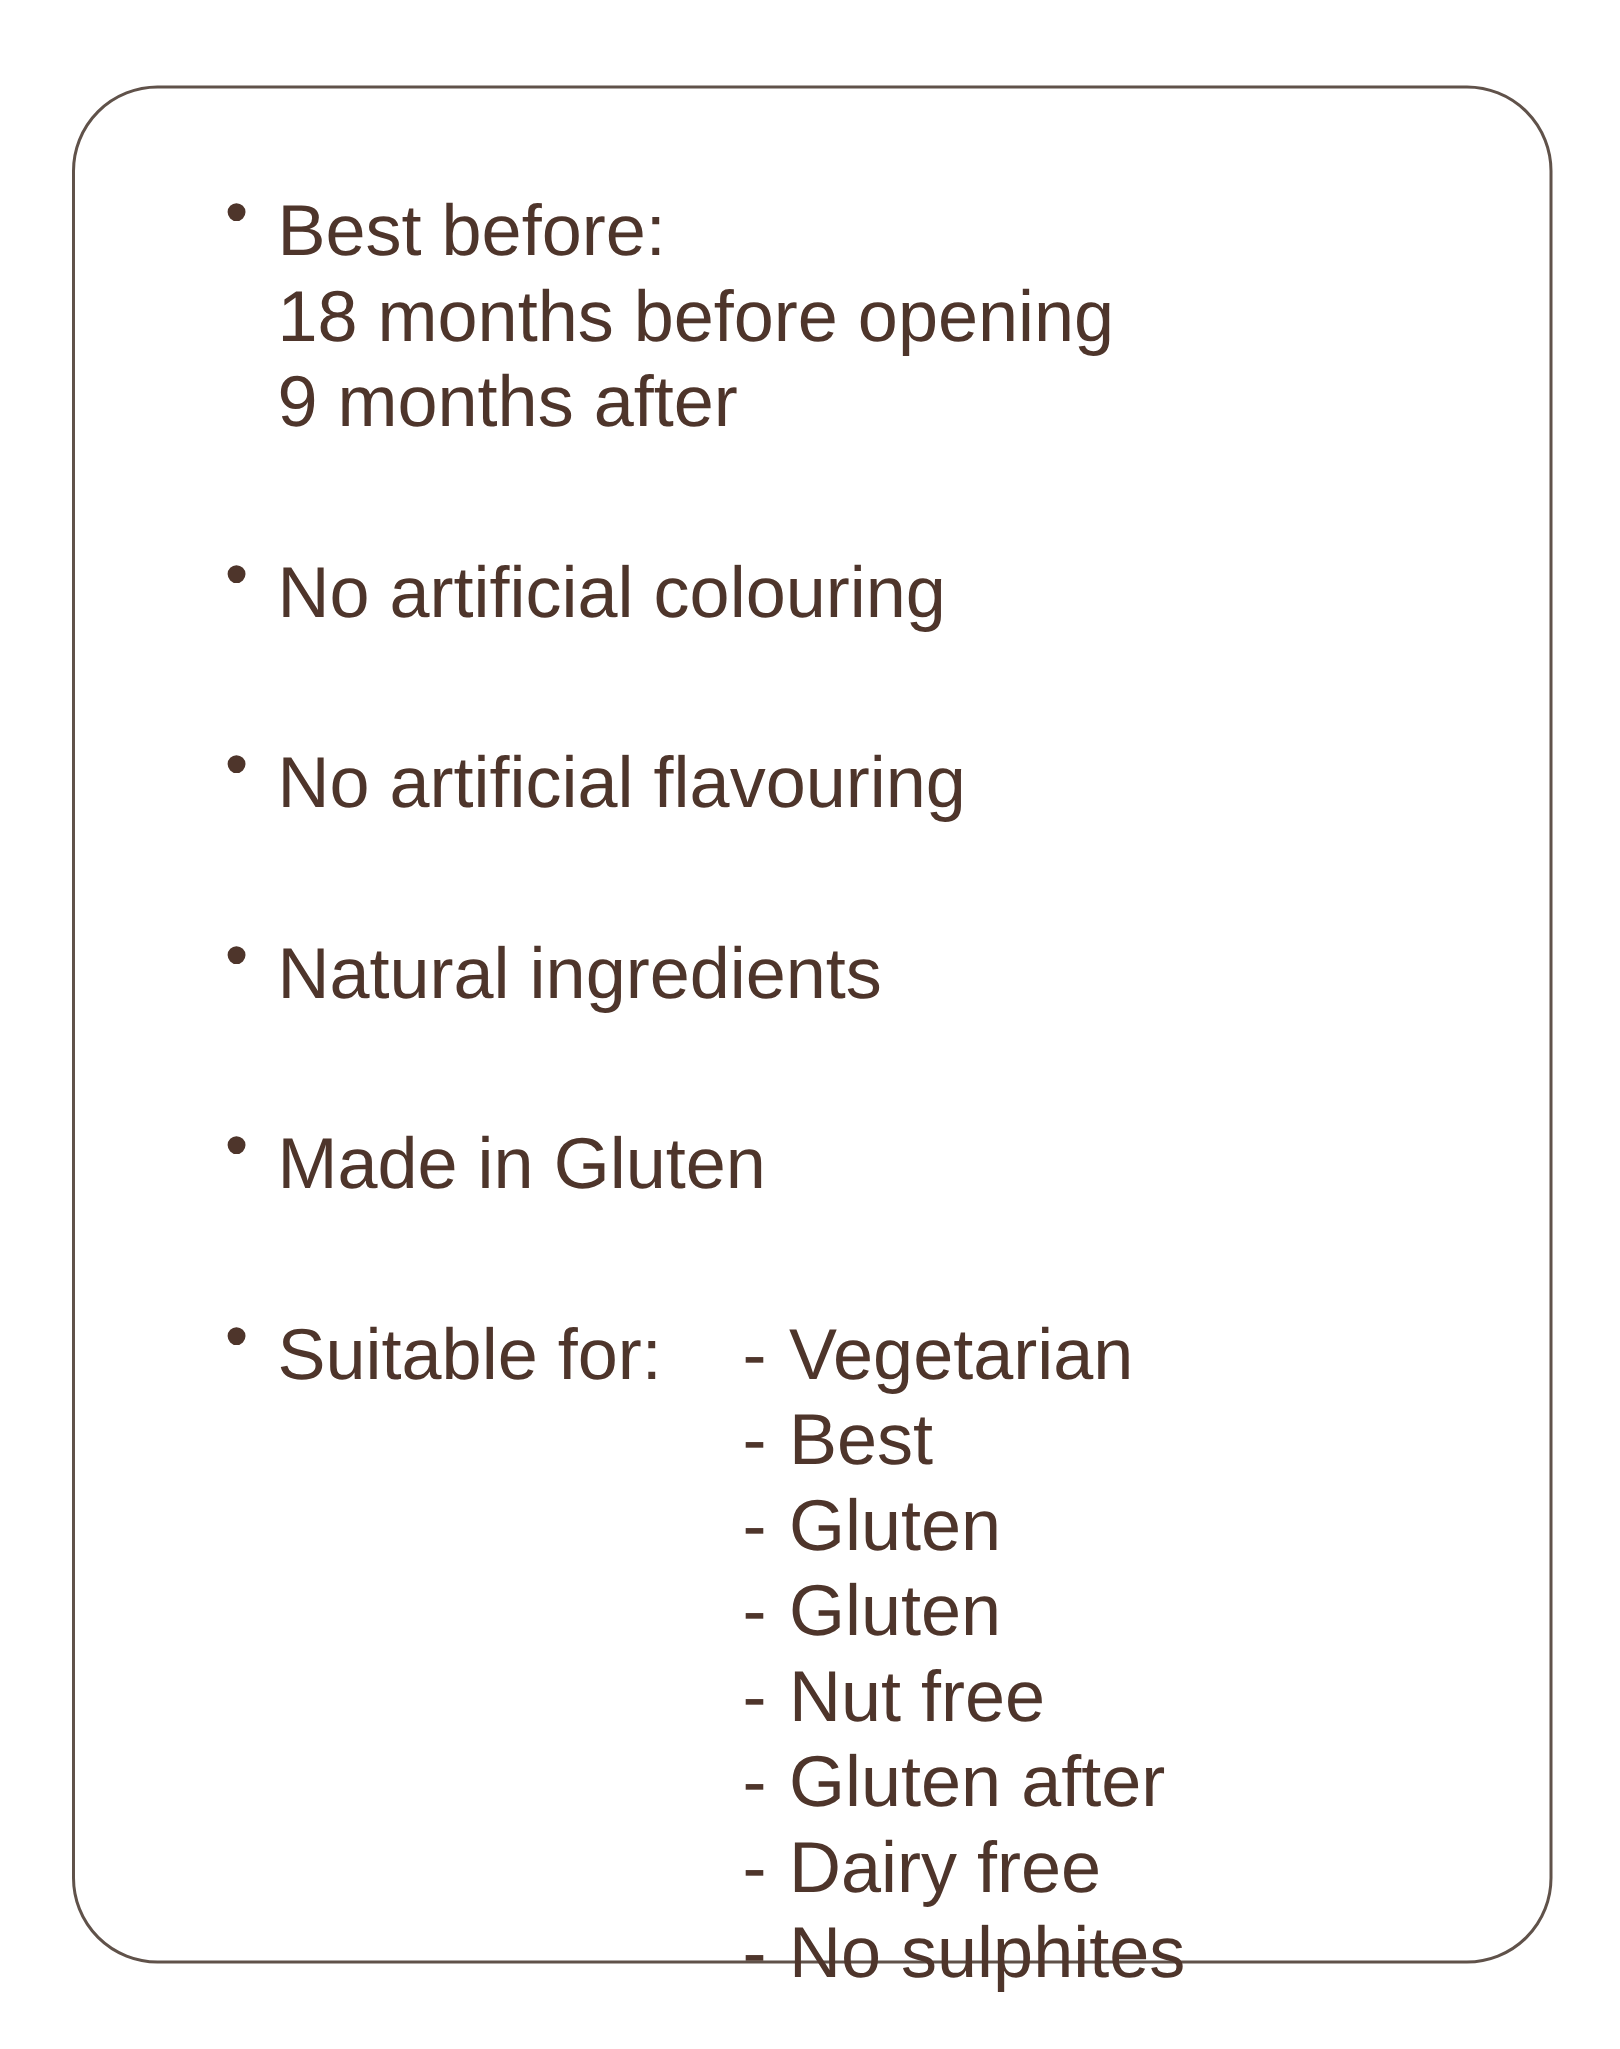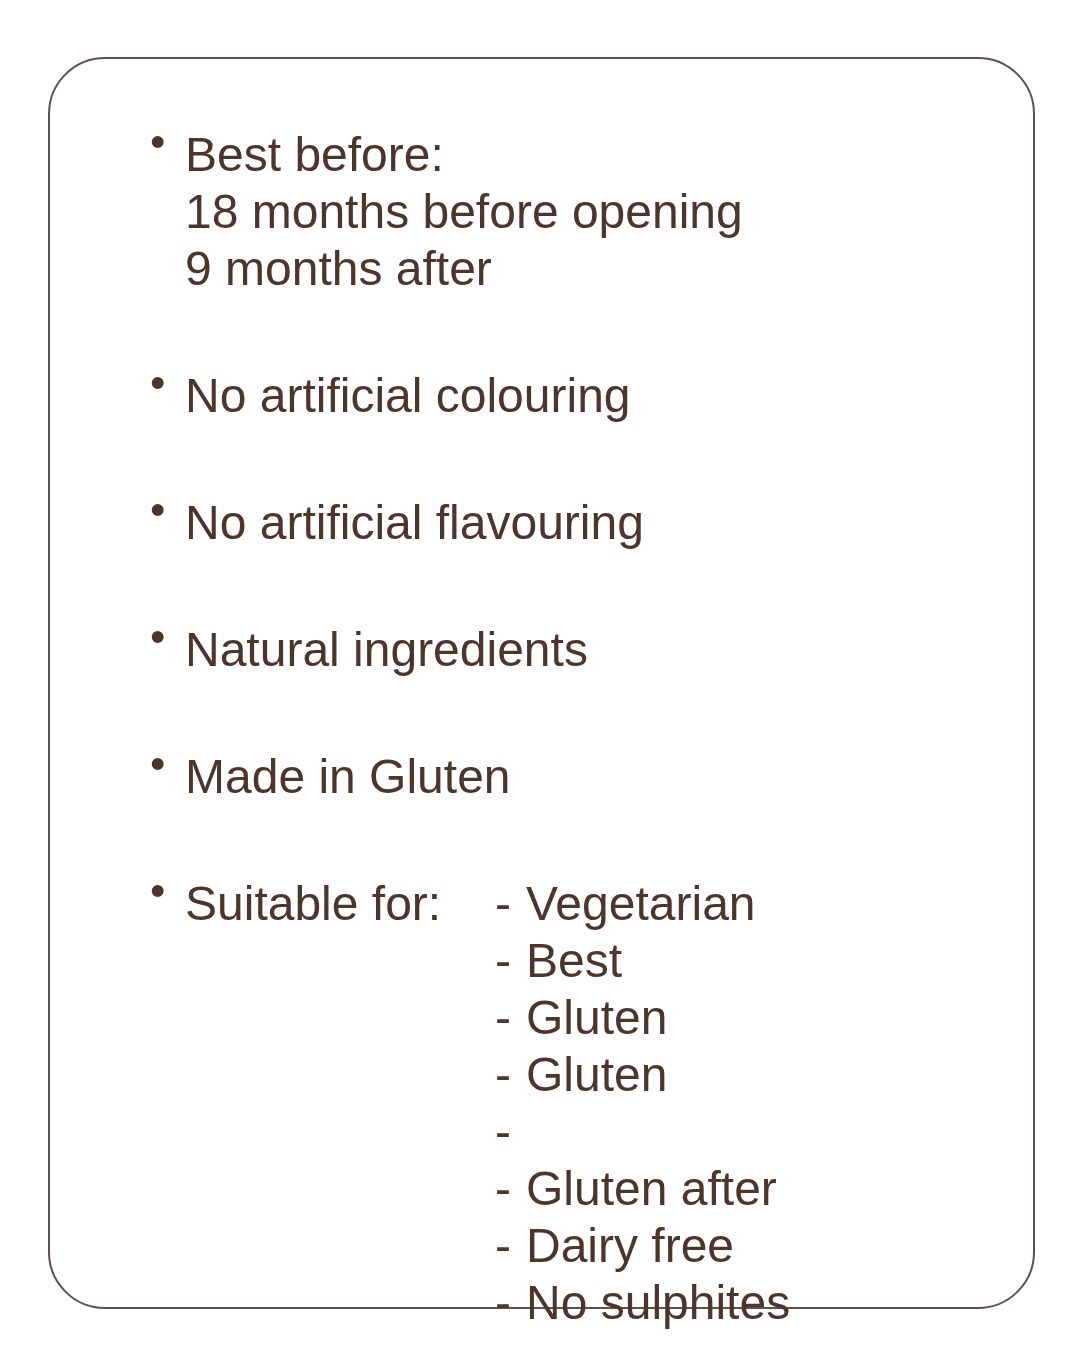--- a/index.html
+++ b/index.html
@@ -110,20 +110,21 @@
           <div class="subitem">
             <span class="dash">-</span>
             <span>Gluten</span>
           </div>
           <div class="subitem">
             <span class="dash">-</span>
             <span>Gluten</span>
           </div>
           <div class="subitem">
             <span class="dash">-</span>
+            <span>Nut free</span>
           </div>
           <div class="subitem">
             <span class="dash">-</span>
             <span>Gluten after</span>
           </div>
           <div class="subitem">
             <span class="dash">-</span>
             <span>Dairy free</span>
           </div>
           <div class="subitem">

